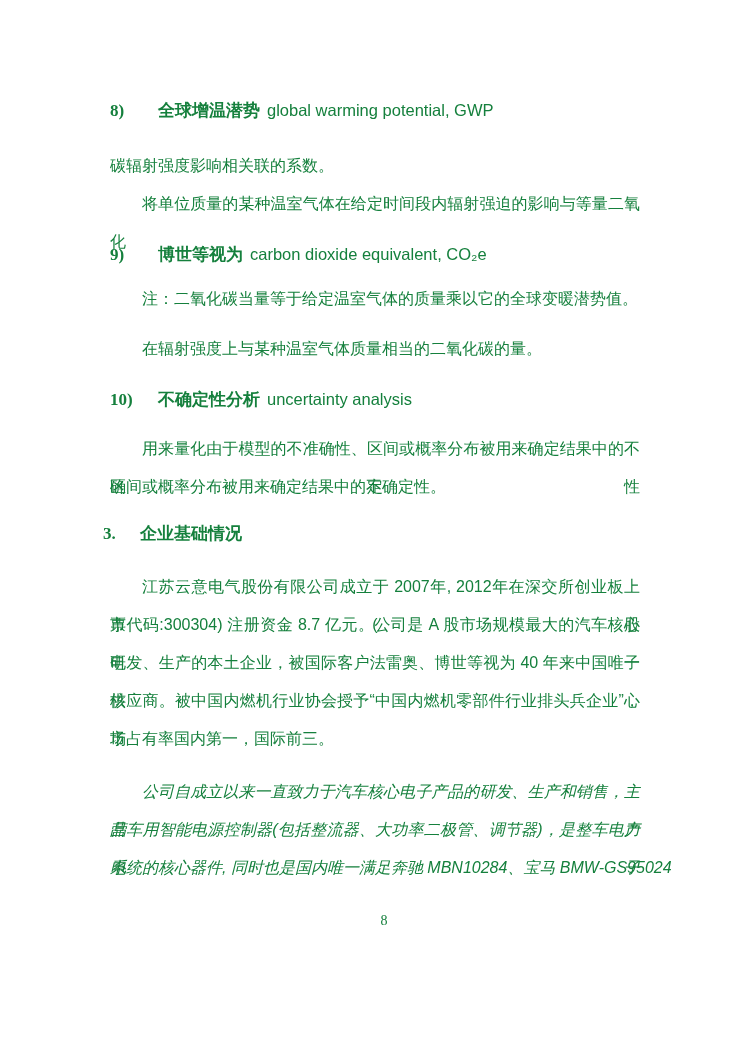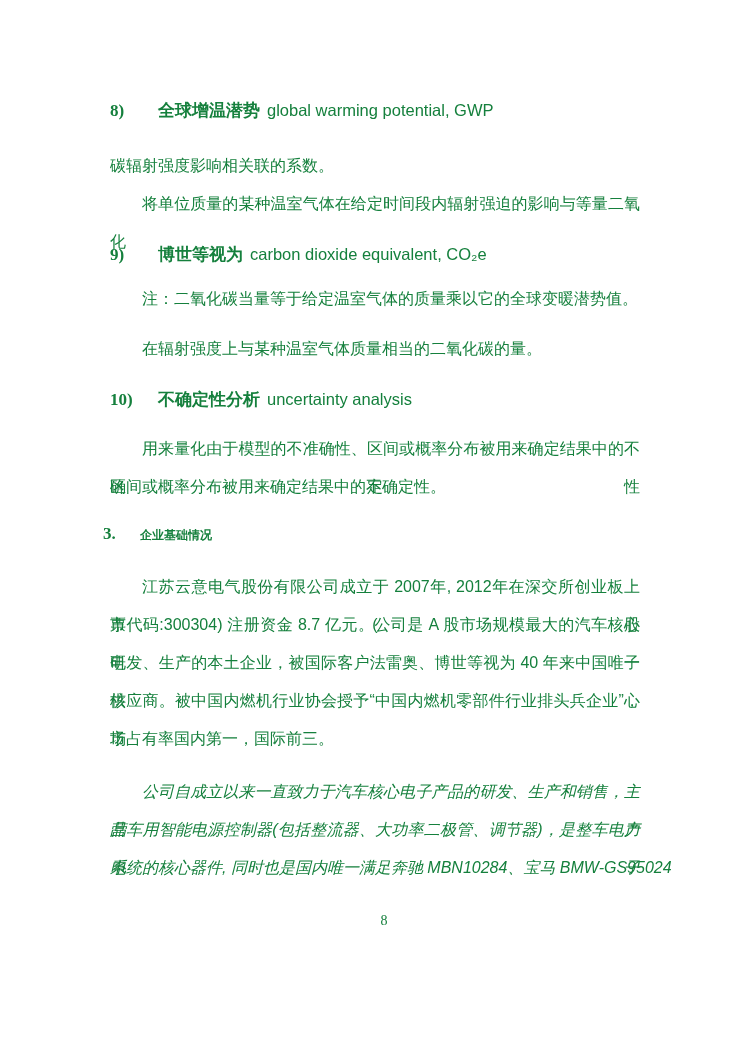--- a/index.html
+++ b/index.html
@@ -41,21 +41,21 @@
 
   .sec-head { height: 38px; line-height: 38px; margin-top: 9px; }
   .s-num {
     display: inline-block;
     width: 37px;
     margin-left: -7px;
     font-family: "Liberation Serif", serif;
     font-weight: bold;
     font-size: 17px;
   }
-  .s-title { font-weight: bold; font-size: 12px; text-align: center; }
+  .s-title { font-weight: bold; font-size: 17px; text-align: center; }
 
   .p8  { margin-top: 18px; }
   .h9  { margin-top: 12px; }
   .p9  { margin-top: 12px; }
   .n9  { margin-top: 7px; }
   .h10 { margin-top: 12px; }
   .p10 { margin-top: 12px; }
   .n10 { margin-top: 7px; }
   .p3a { margin-top: 15px; }
   .p3b { margin-top: 15px; font-style: italic; }

